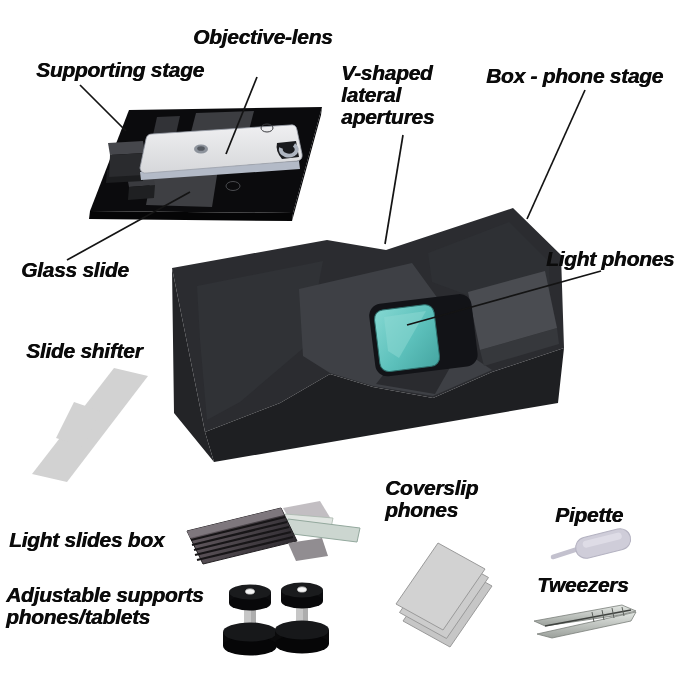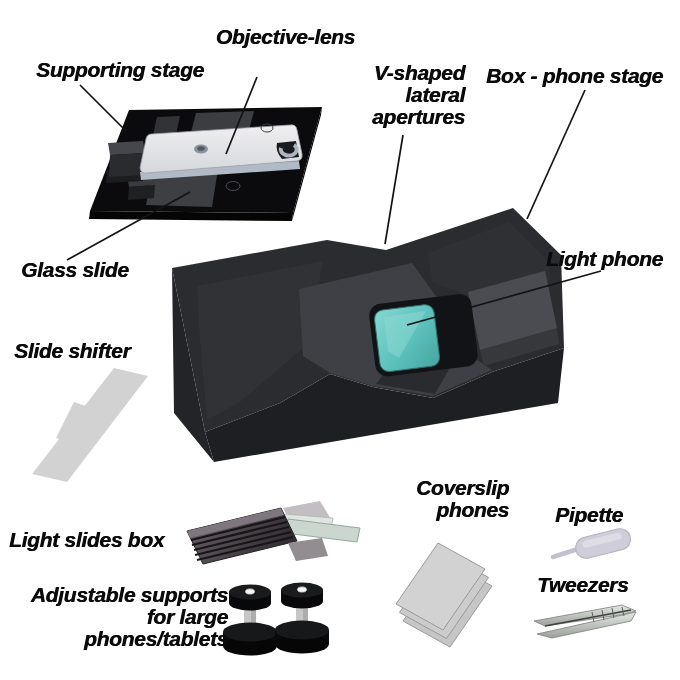--- a/index.html
+++ b/index.html
@@ -2,21 +2,21 @@
 <html><head>
 <meta charset="utf-8">
 <style>
   html,body{margin:0;padding:0;background:#ffffff;}
   .stage{position:relative;width:680px;height:680px;background:#ffffff;overflow:hidden;
          font-family:"Liberation Sans",sans-serif;}
   .art{position:absolute;left:0;top:0;}
   .lbl{position:absolute;color:#0b0b0b;font-weight:bold;font-style:italic;
        font-size:21px;line-height:22px;letter-spacing:-0.3px;white-space:nowrap;
        text-shadow:0.5px 0 0 currentColor;}
-  .center{text-align:right;white-space:normal;}
+  .center{text-align:left;white-space:normal;}
   .lbl span{display:block;}
 </style>
 </head>
 <body>
 
 <div class="stage">
 
 <svg class="art" width="680" height="680" viewBox="0 0 680 680">
   <defs>
     <linearGradient id="tealGrad" x1="0" y1="0" x2="1" y2="1">
@@ -166,29 +166,28 @@
 <div class="lbl center" style="left:341px;top:62px;width:124px">
   <span>V-shaped</span>
   <span>lateral</span>
   <span>apertures</span>
 </div>
 
 <div class="lbl" style="left:486px;top:65px">Box - phone stage</div>
 
 <div class="lbl" style="left:21px;top:259px">Glass slide</div>
 
-<div class="lbl" style="left:546px;top:248px">Light phone</div>
+<div class="lbl" style="left:546px;top:248px">Light phones</div>
 
-<div class="lbl" style="left:14px;top:340px">Slide shifter</div>
+<div class="lbl" style="left:26px;top:340px">Slide shifter</div>
 
 <div class="lbl" style="left:9px;top:529px">Light slides box</div>
 
 <div class="lbl center" style="left:6px;top:584px;width:222px">
   <span>Adjustable supports</span>
-  <span>for large</span>
   <span>phones/tablets</span>
 </div>
 
 <div class="lbl center" style="left:385px;top:477px;width:124px">
   <span>Coverslip</span>
   <span>phones</span>
 </div>
 
 <div class="lbl" style="left:555px;top:504px">Pipette</div>
 

